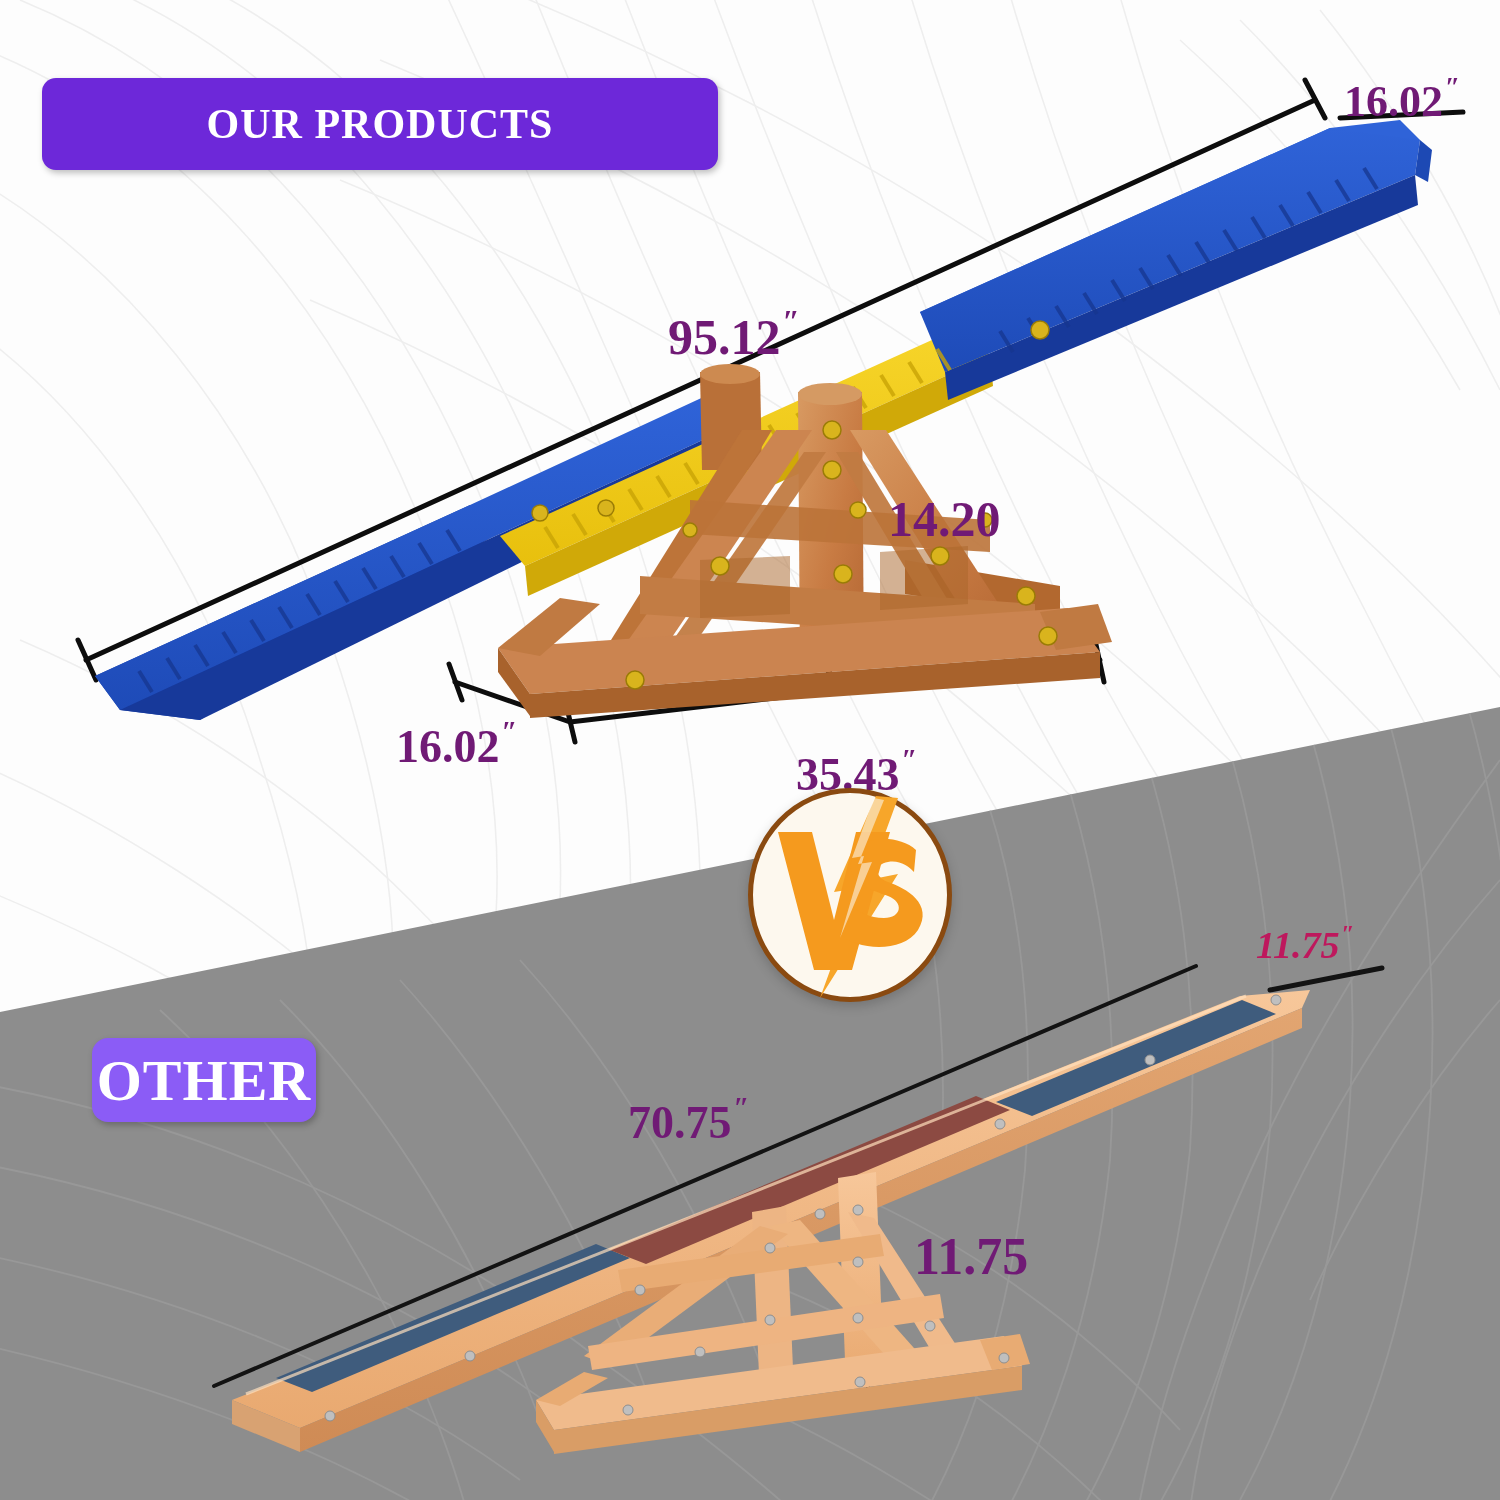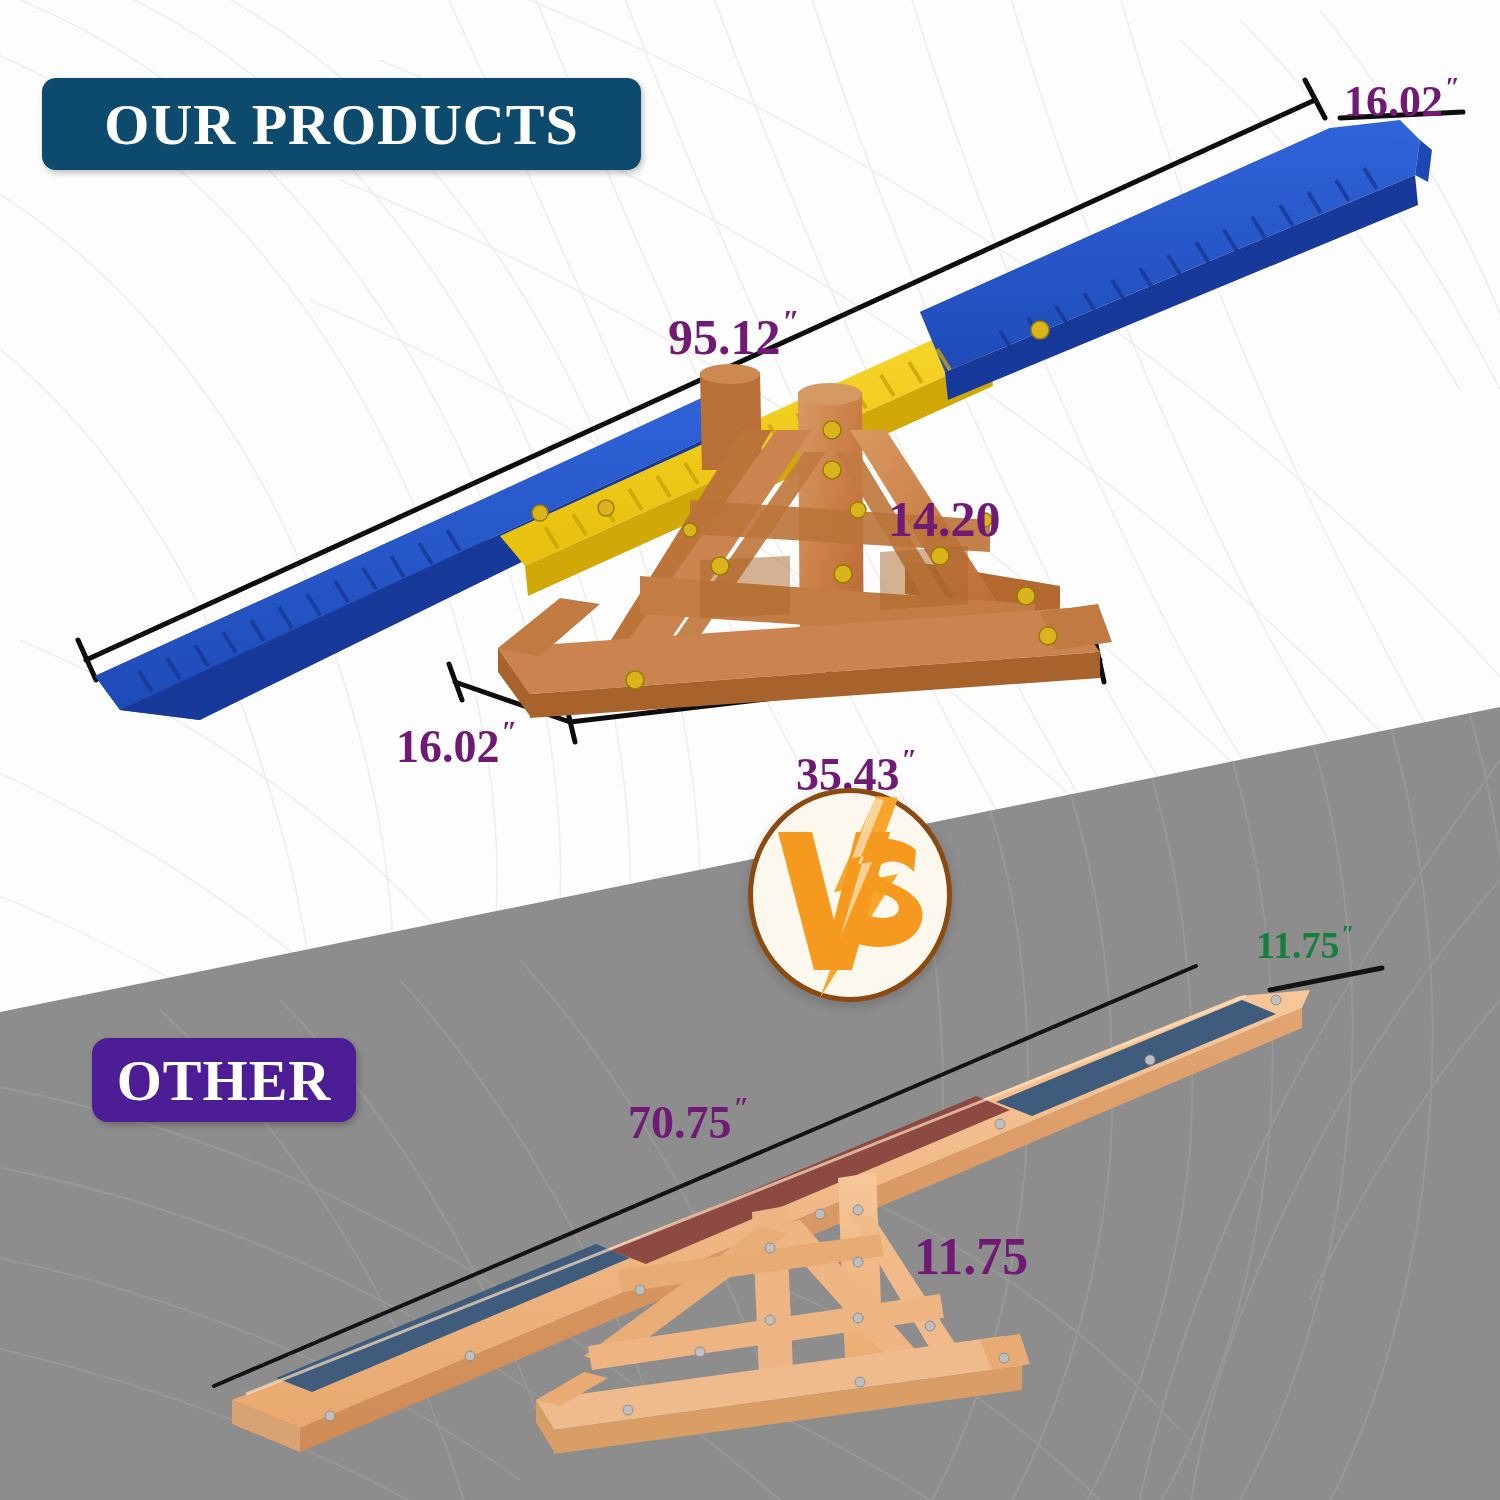--- a/index.html
+++ b/index.html
@@ -43,31 +43,31 @@
     justify-content: center;
     border-radius: 14px;
     color: #ffffff;
     font-weight: bold;
     letter-spacing: 1px;
     box-shadow: 2px 3px 6px rgba(0,0,0,0.25);
   }
   #our-products-badge {
     left: 42px;
     top: 78px;
-    width: 599px;
+    width: 676px;
     height: 92px;
-    background: #0c4a6e;
-    font-size: 58px;
+    background: #6d28d9;
+    font-size: 42px;
   }
   #other-badge {
     left: 92px;
     top: 1038px;
-    width: 264px;
+    width: 224px;
     height: 84px;
-    background: #4c1d95;
+    background: #8b5cf6;
     font-size: 58px;
     border-radius: 16px;
   }
 
   
   .dim {
     position: absolute;
     font-weight: bold;
     color: #701a75;
     white-space: nowrap;
@@ -78,21 +78,21 @@
     vertical-align: 0.72em;
     letter-spacing: -0.06em;
     margin-left: 2px;
   }
 
   #dim-width-top   { left: 1344px; top:  74px; font-size: 44px; }
   #dim-length-main { left:  668px; top: 262px; font-size: 50px; margin-top: 44px; }
   #dim-height-main { left:  888px; top: 488px; font-size: 50px; }
   #dim-depth-base  { left:  396px; top: 718px; font-size: 46px; }
   #dim-base-width  { left:  796px; top: 706px; font-size: 46px; margin-top: 40px; }
-  #dim-other-width { left: 1256px; top: 922px; font-size: 38px; color:#15803d; }
+  #dim-other-width { left: 1256px; top: 922px; font-size: 38px; color:#be185d;font-style:italic; }
   #dim-other-len   { left:  628px; top: 1094px; font-size: 46px; }
   #dim-other-h     { left:  914px; top: 1224px; font-size: 52px; }
 
   
   #vs-badge {
     position: absolute;
     left: 748px;
     top: 788px;
     width: 204px;
     height: 214px;

